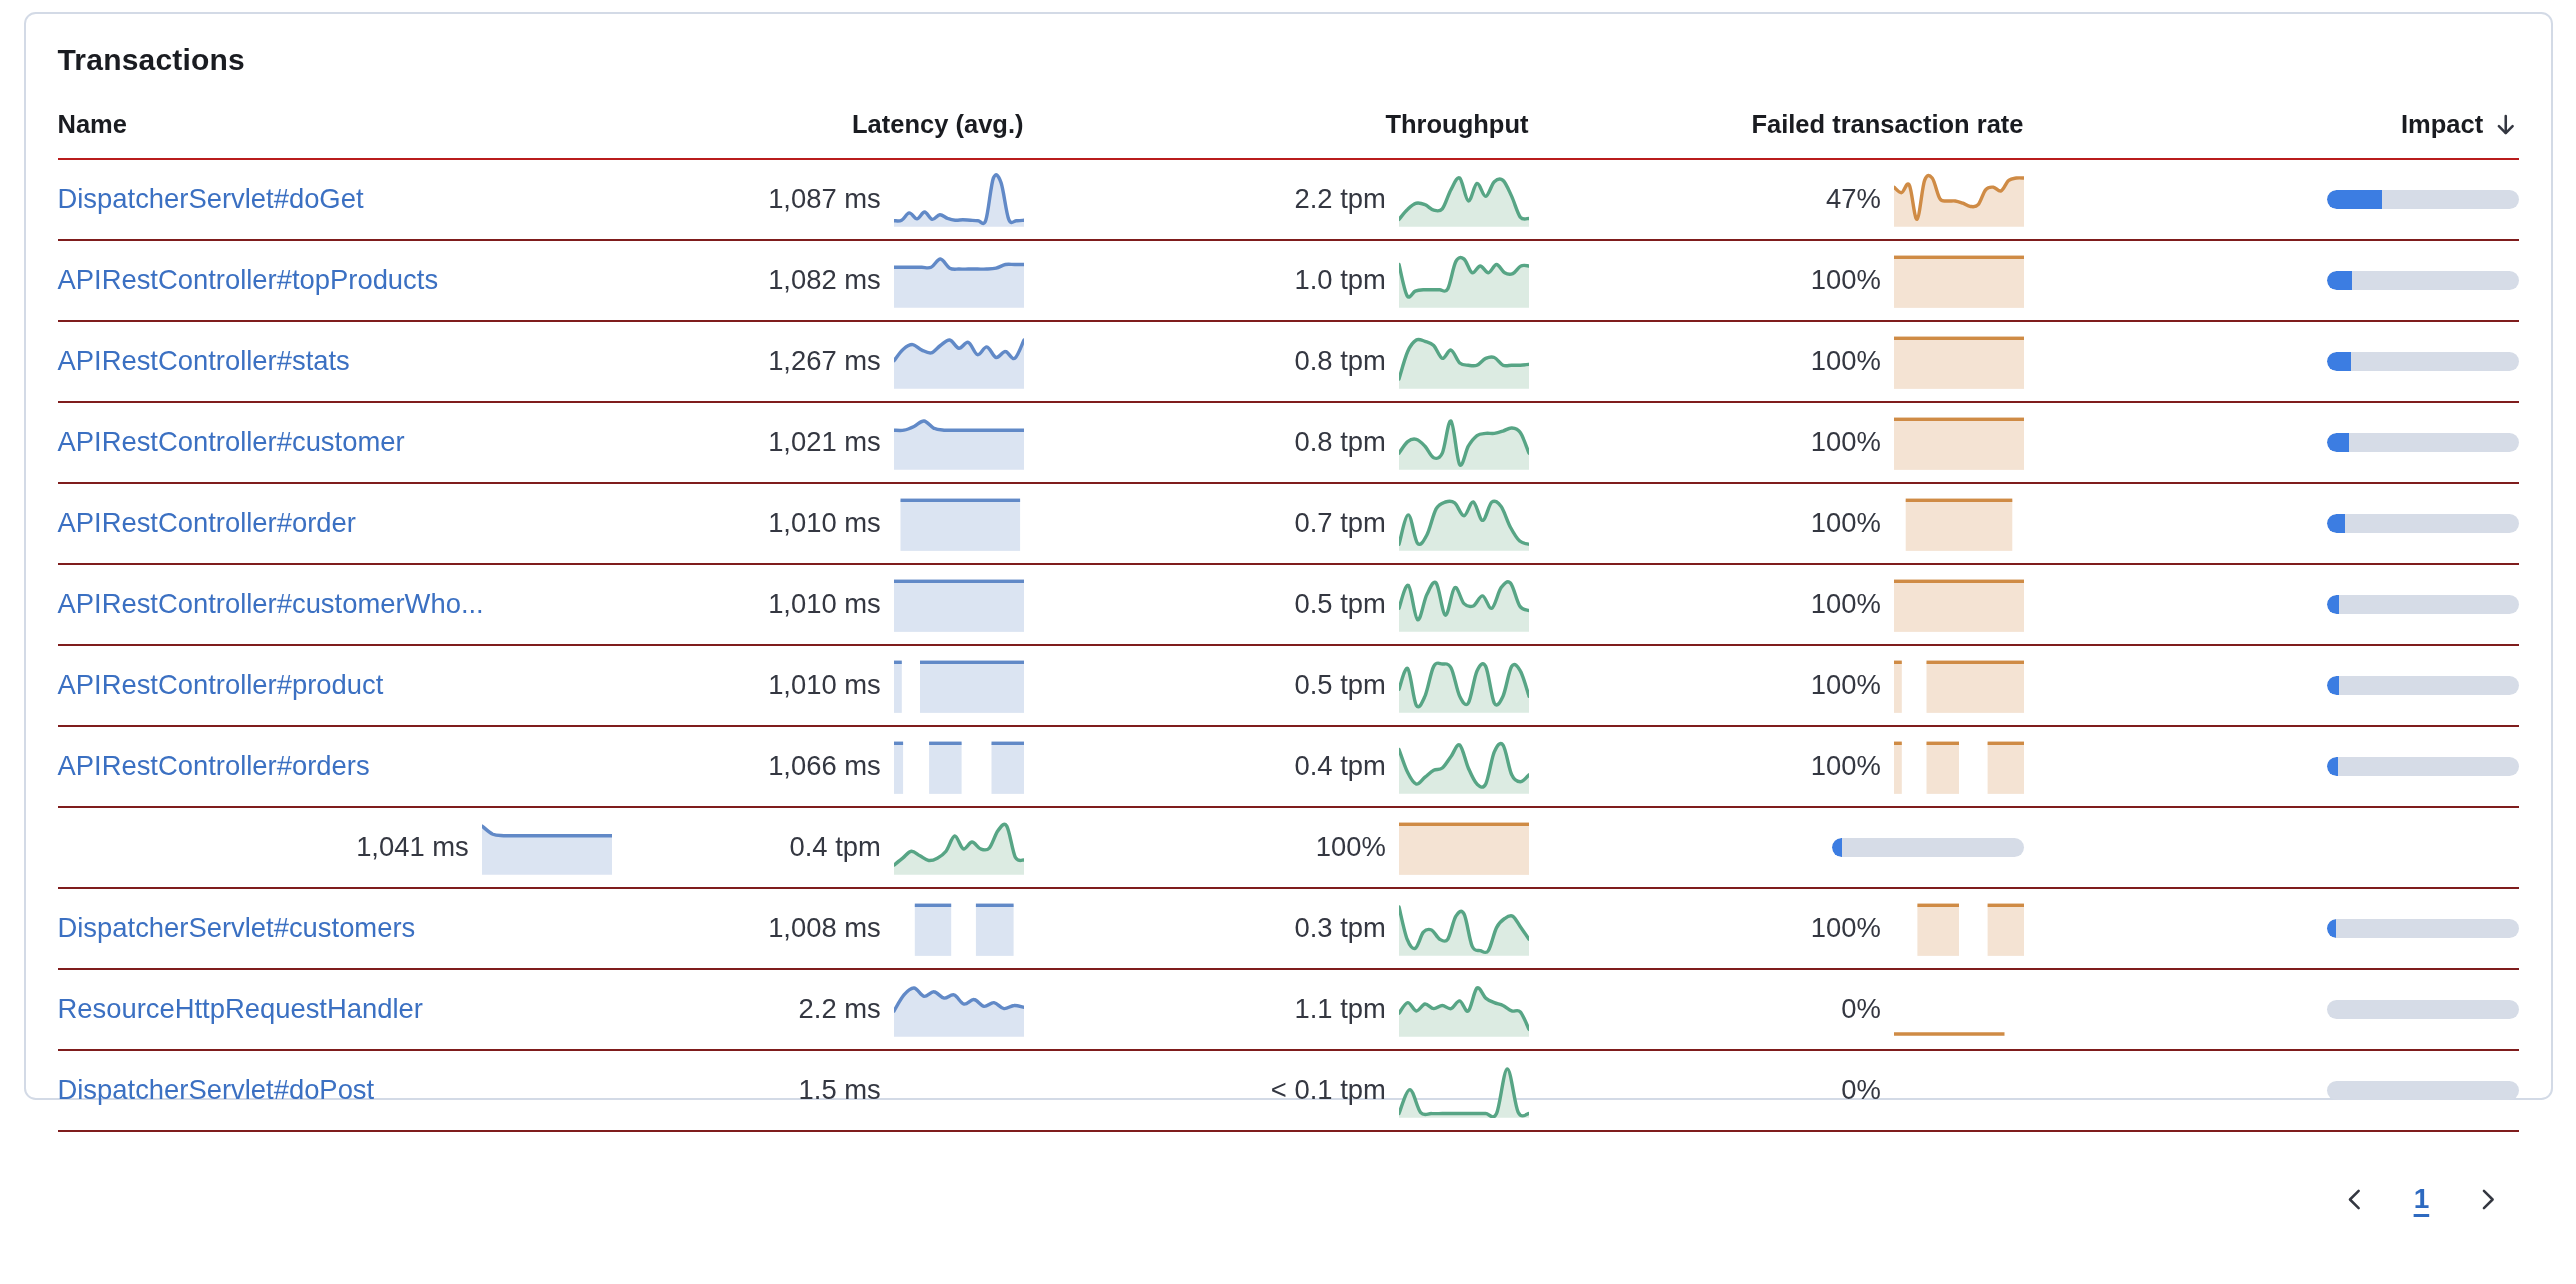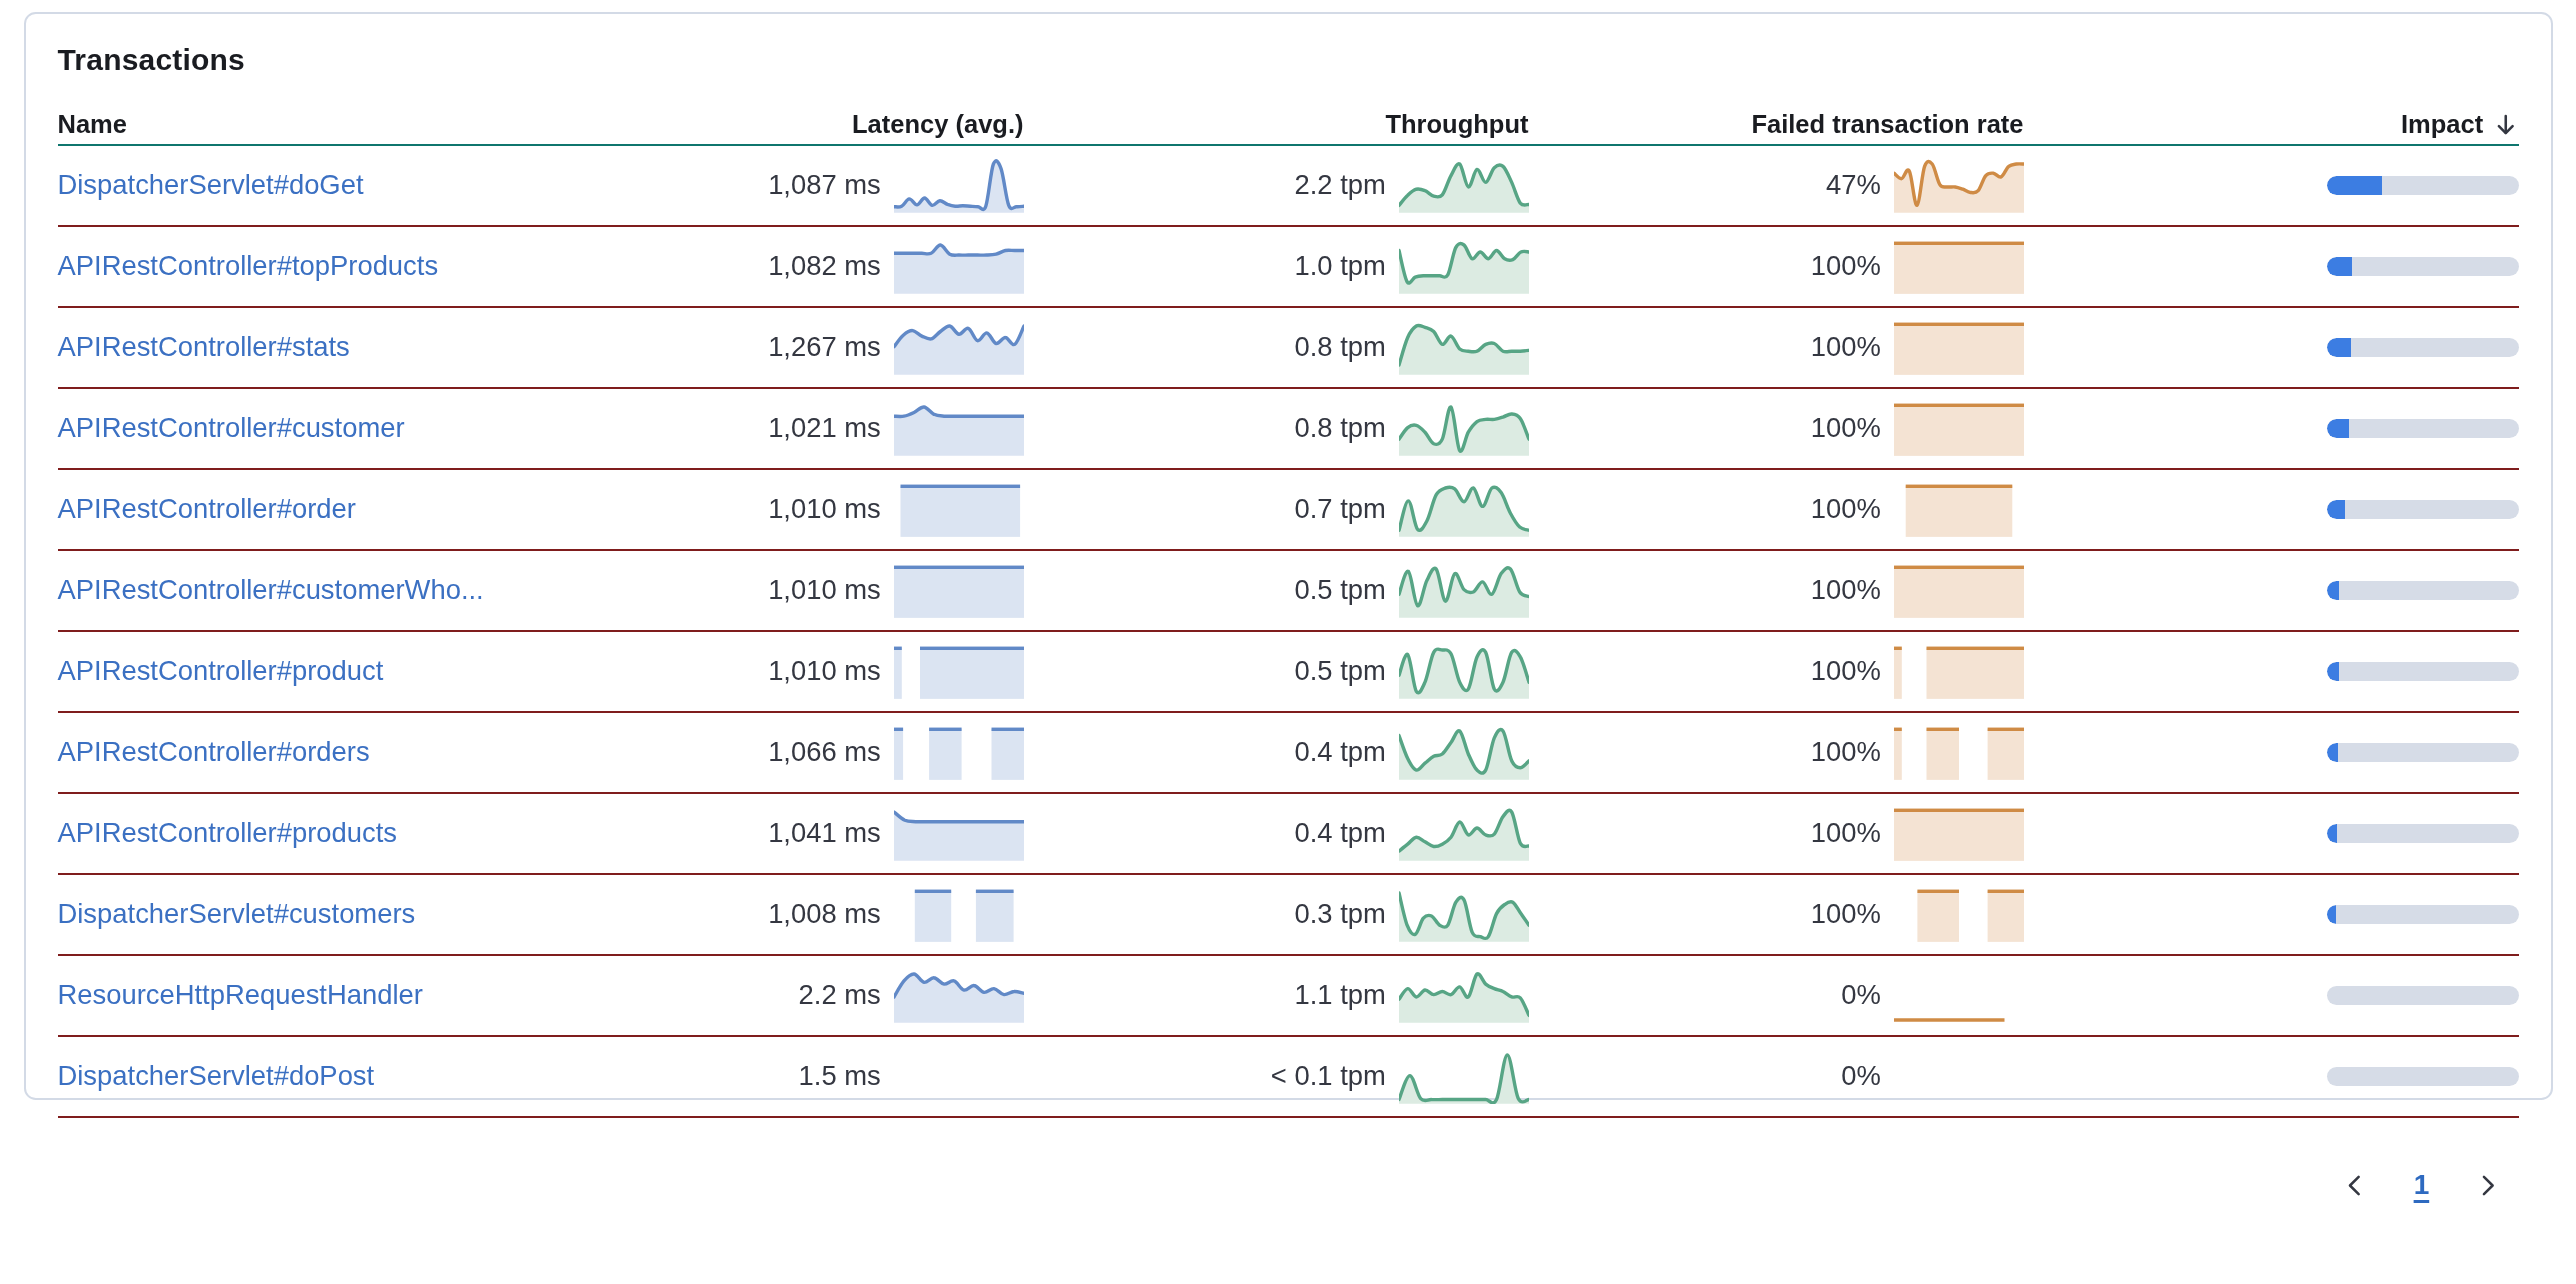--- a/index.html
+++ b/index.html
@@ -2,21 +2,21 @@
 <html><head>
 <meta charset="utf-8">
 <style>
   * { margin:0; padding:0; box-sizing:border-box; }
   html,body { width:2576px; height:1284px; background:#fff;
     font-family:"Liberation Sans","DejaVu Sans",sans-serif; }
   .card { position:absolute; left:23.5px; top:11.8px; width:2529px; height:1088px;
     background:#fff; border:2px solid #d3dae6; border-radius:11.8px; padding:0 32px; }
   .panel-title { font-size:30px; font-weight:700; color:#1a1c21; padding:29px 0 33px 0; letter-spacing:0.2px; }
   .thead, .tr { display:grid; grid-template-columns: 1fr 412px 505px 495px 495px; align-items:center; }
-  .thead { border-bottom:2px solid #0f766e; padding-bottom:5px; }
+  .thead { border-bottom:2px solid #b91c1c; padding-bottom:19px; }
   .th { font-size:25.5px; font-weight:700; color:#1a1c21; }
   .th.right { text-align:right; display:flex; justify-content:flex-end; align-items:center; gap:9.8px; }
   .tr { height:81px; border-bottom:2px solid #7f1d1d; }
   .td.name a { font-size:27.4px; color:#3b70c2; text-decoration:none; cursor:pointer; }
   .td.num { display:flex; justify-content:flex-end; align-items:center; gap:12.7px;text-align:center; }
   .val { font-size:27.4px; color:#343741; white-space:nowrap; }
   svg.spark { width:130px; height:55px; flex:none; display:block; }
   .td.impact { display:flex; justify-content:flex-end; }
   .impact-bar { width:192px; height:19.6px; border-radius:9.8px; background:#d6dce7; overflow:hidden; }
   .impact-fill { height:100%; background:#3c7de2; border-radius:9.8px 0 0 9.8px; }
@@ -316,23 +316,20 @@
             </svg>
     </div>
     <div class="td impact">
       <div class="impact-bar">
         <div class="impact-fill" style="width: 6%;"></div>
       </div>
     </div>
   </div>
 
   <div class="tr">
-    <div class="td name">
-      <a>APIRestController#products</a>
-    </div>
     <div class="td num">
       <span class="val">1,041 ms</span>
       <svg class="spark" viewBox="0 0 133 56">
               <path d="M0,6C1.8,7.4,7.4,12.8,11.1,14.5C14.8,16.1,18.5,15.6,22.2,15.9C25.9,16.1,29.6,15.9,33.3,15.9C36.9,15.9,40.6,15.9,44.3,15.9C48.0,15.9,51.7,15.9,55.4,15.9C59.1,15.9,62.8,15.9,66.5,15.9C70.2,15.9,73.9,15.9,77.6,15.9C81.3,15.9,85.0,15.9,88.7,15.9C92.4,15.9,96.1,15.9,99.8,15.9C103.4,15.9,107.1,15.9,110.8,15.9C114.5,15.9,118.2,15.9,121.9,15.9C125.6,15.9,131.2,15.9,133.0,15.9L133,56L0,56Z" fill="#dbe4f2" stroke="none"></path>
               <path d="M0,6C1.8,7.4,7.4,12.8,11.1,14.5C14.8,16.1,18.5,15.6,22.2,15.9C25.9,16.1,29.6,15.9,33.3,15.9C36.9,15.9,40.6,15.9,44.3,15.9C48.0,15.9,51.7,15.9,55.4,15.9C59.1,15.9,62.8,15.9,66.5,15.9C70.2,15.9,73.9,15.9,77.6,15.9C81.3,15.9,85.0,15.9,88.7,15.9C92.4,15.9,96.1,15.9,99.8,15.9C103.4,15.9,107.1,15.9,110.8,15.9C114.5,15.9,118.2,15.9,121.9,15.9C125.6,15.9,131.2,15.9,133.0,15.9" fill="none" stroke="#6189c7" stroke-width="3.5" stroke-linecap="round"></path>
             </svg>
     </div>
     <div class="td num">
       <span class="val">0.4 tpm</span>
       <svg class="spark" viewBox="0 0 133 56">

